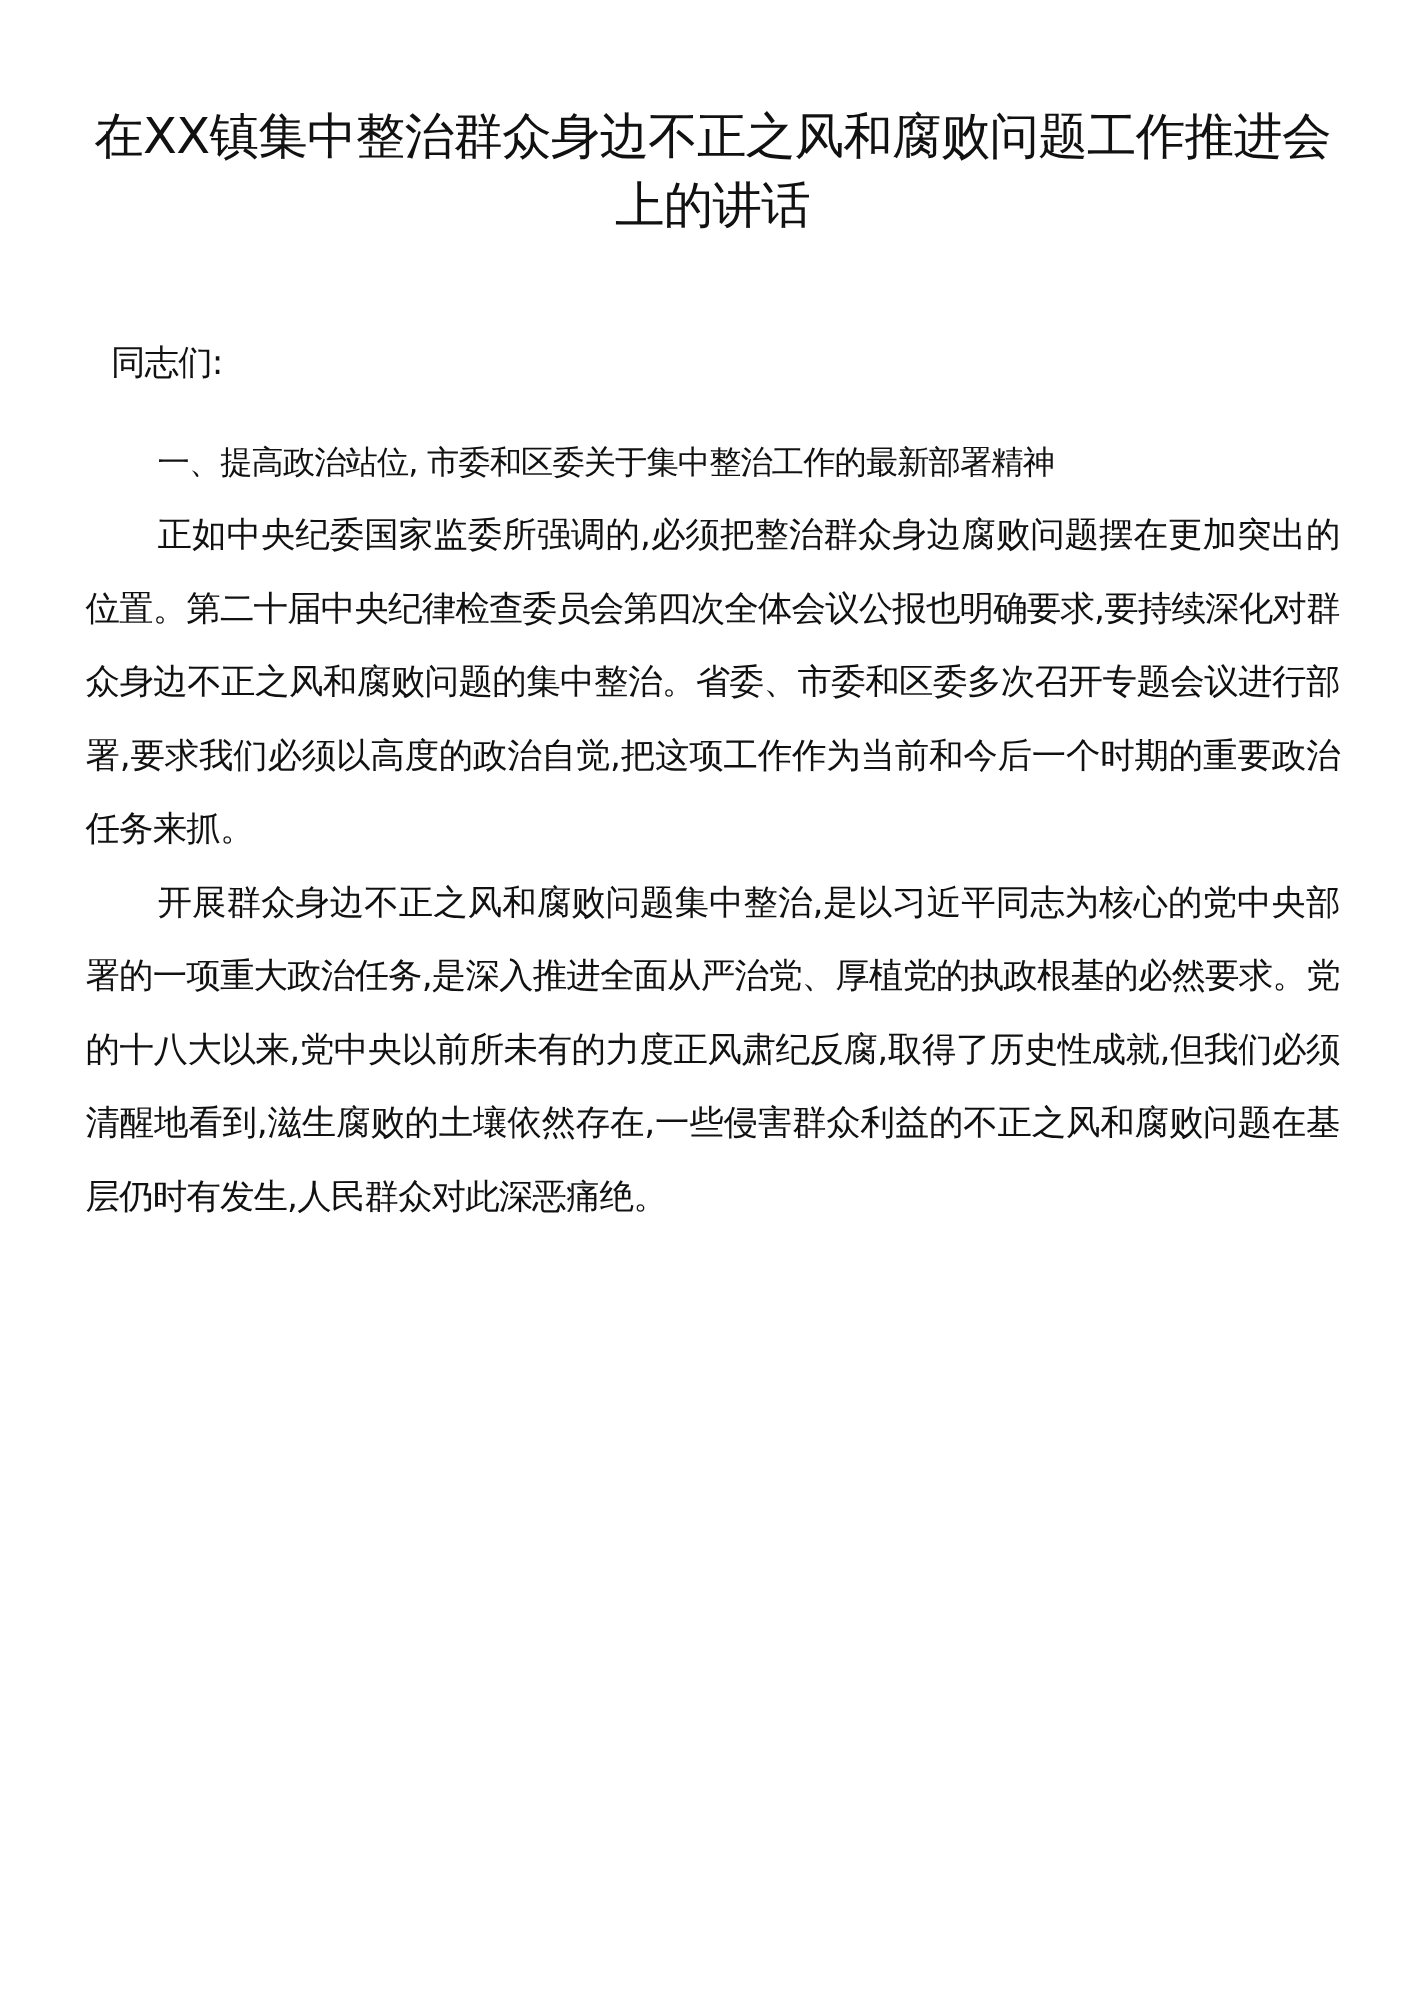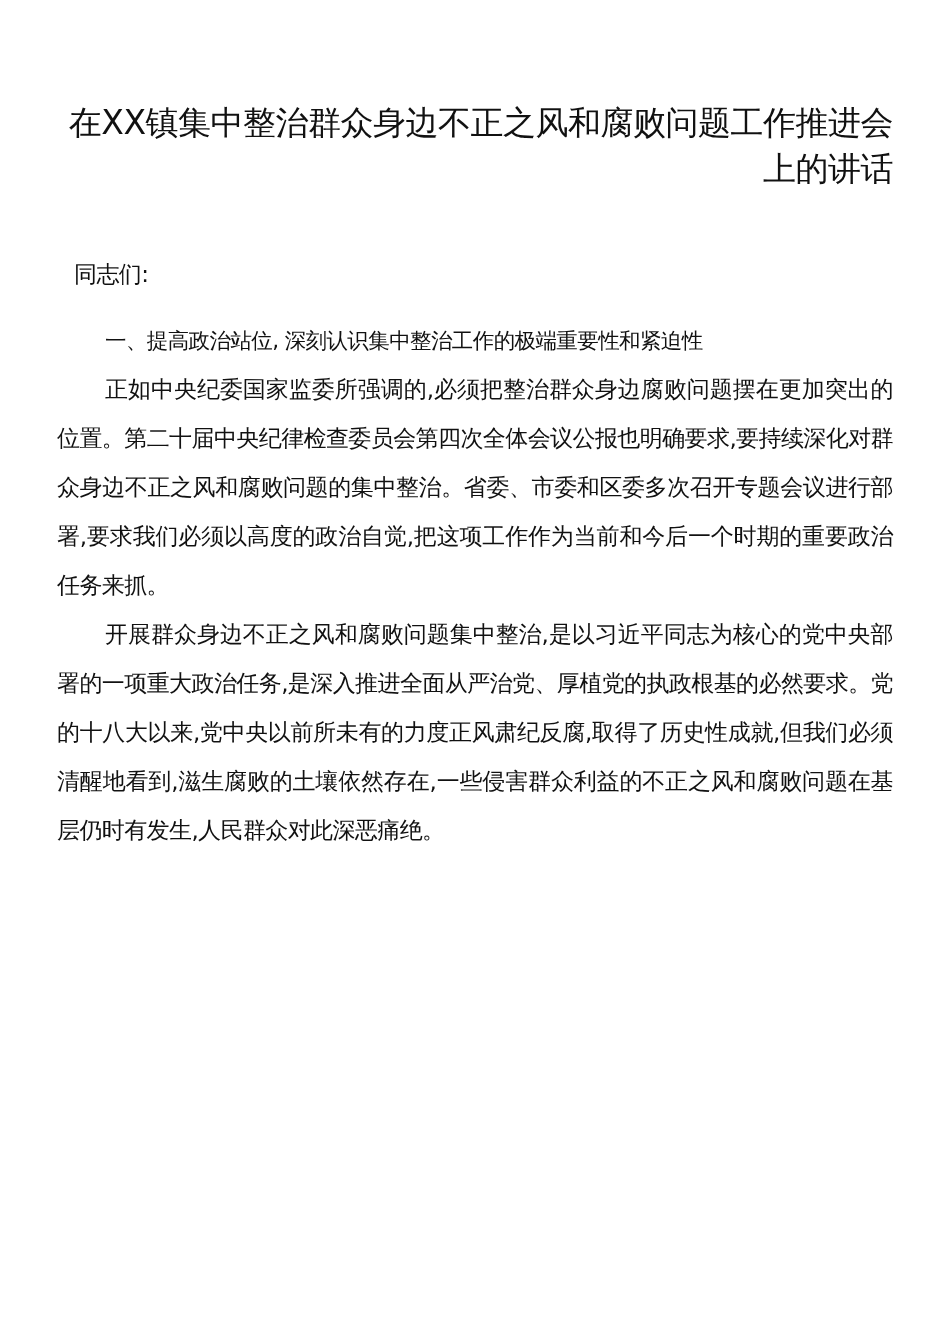--- a/index.html
+++ b/index.html
@@ -16,22 +16,22 @@
       color: #111111;
     }
     .page {
       position: absolute;
       left: 57px;
       top: 0;
       width: 836px;
     }
     .title {
       margin: 0;
-      padding-top: 100px;
-      text-align: right;
+      padding-top: 68px;
+      text-align: center;
       font-size: 33px;
       line-height: 46px;
       font-weight: normal;
       letter-spacing: -0.5px;
       color: #111111;
       width: 836px;
     }
     .body-text {
       margin-top: 58px;
       font-size: 23px;
@@ -54,17 +54,17 @@
     }
   </style>
 </head>
 <body>
 
 <div class="page">
   <h1 class="title">在XX镇集中整治群众身边不正之风和腐败问题工作推进会上的讲话</h1>
 
   <div class="body-text">
     <p class="salutation">同志们:</p>
-    <p class="heading-1">一、提高政治站位, 深刻认识集中整治工作的极端重要性和紧迫性</p>
+    <p class="heading-1">一、提高政治站位, 市委和区委关于集中整治工作的最新部署精神</p>
     <p class="para">正如中央纪委国家监委所强调的,必须把整治群众身边腐败问题摆在更加突出的位置。第二十届中央纪律检查委员会第四次全体会议公报也明确要求,要持续深化对群众身边不正之风和腐败问题的集中整治。省委、市委和区委多次召开专题会议进行部署,要求我们必须以高度的政治自觉,把这项工作作为当前和今后一个时期的重要政治任务来抓。</p>
     <p class="para">开展群众身边不正之风和腐败问题集中整治,是以习近平同志为核心的党中央部署的一项重大政治任务,是深入推进全面从严治党、厚植党的执政根基的必然要求。党的十八大以来,党中央以前所未有的力度正风肃纪反腐,取得了历史性成就,但我们必须清醒地看到,滋生腐败的土壤依然存在,一些侵害群众利益的不正之风和腐败问题在基层仍时有发生,人民群众对此深恶痛绝。</p>
   </div>
 </div>
 
 </body></html>

